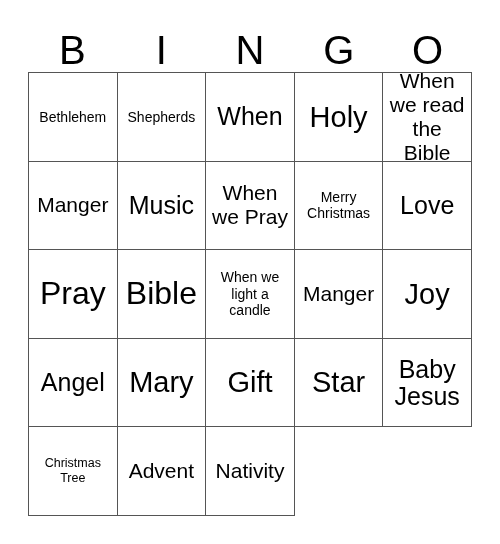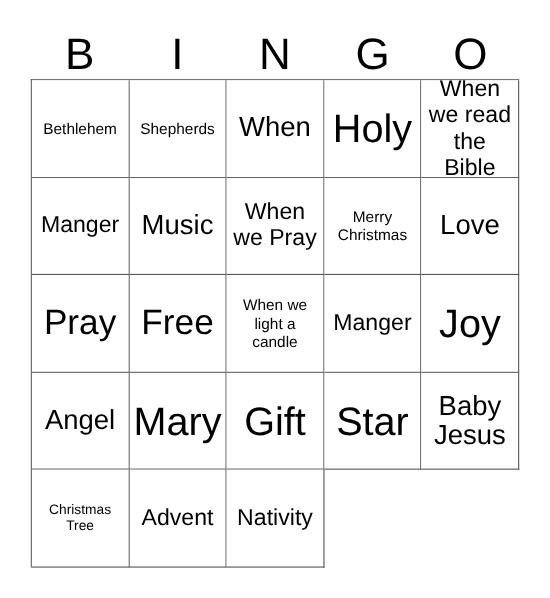--- a/index.html
+++ b/index.html
@@ -79,21 +79,21 @@
     word-wrap: break-word;
     white-space: pre-line;
   }
 
   
   .fs-xs   { font-size: 12.5px; line-height: 1.18; }
   .fs-sm   { font-size: 14px;   line-height: 1.18; }
   .fs-md   { font-size: 21px;   line-height: 1.14; }
   .fs-lg   { font-size: 21px;   line-height: 1.12; }
   .fs-xl   { font-size: 25px;   line-height: 1.08; }
-  .fs-xxl  { font-size: 36px;   line-height: 1.05; }
+  .fs-xxl  { font-size: 29px;   line-height: 1.05; }
   .fs-huge { font-size: 32px;   line-height: 1.04; text-align: center; }
 </style>
 </head>
 <body>
 
 <div id="card">
 
   <div id="header">
     <div class="header-cell">B</div>
     <div class="header-cell">I</div>
@@ -133,21 +133,21 @@
         <span class="cell-text fs-sm">Merry Christmas</span>
       </div>
     <div class="cell">
         <span class="cell-text fs-xl">Love</span>
       </div>
 
     <div class="cell">
         <span class="cell-text fs-huge">Pray</span>
       </div>
     <div class="cell">
-        <span class="cell-text fs-huge">Free</span>
+        <span class="cell-text fs-huge">Bible</span>
       </div>
     <div class="cell">
         <span class="cell-text fs-sm">When we light a candle</span>
       </div>
     <div class="cell">
         <span class="cell-text fs-md">Manger</span>
       </div>
 
     <div class="cell">
         <span class="cell-text fs-xxl">Joy</span>

